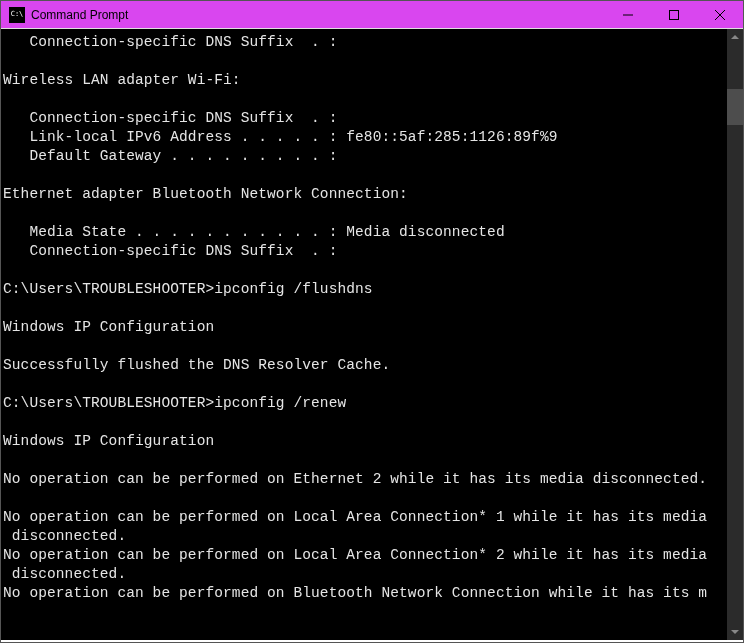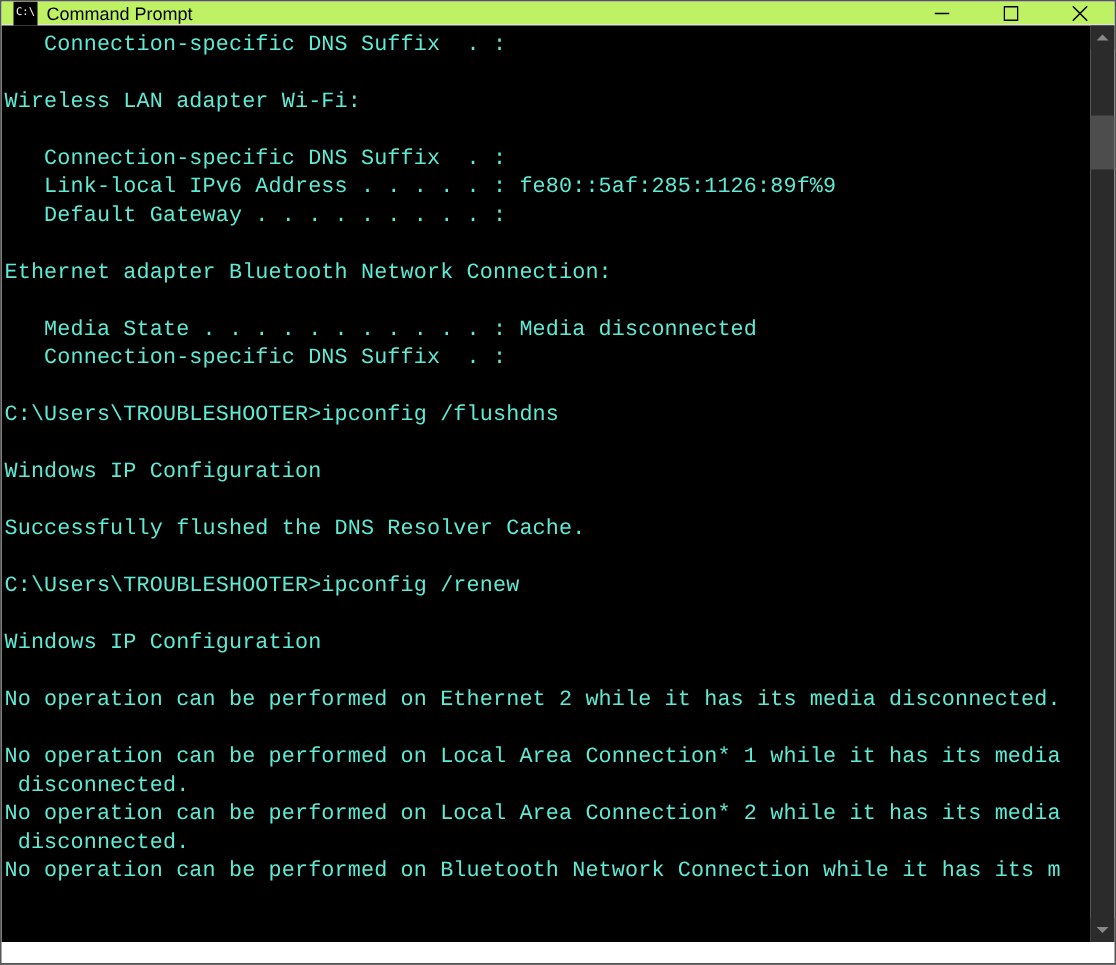--- a/index.html
+++ b/index.html
@@ -9,22 +9,22 @@
     }
     body {
       width: 744px;
       height: 643px;
       background: #fff;
       font-family: 'Segoe UI', Tahoma, sans-serif;
       overflow: hidden;
       border: 1px solid #555;
     }
     .titlebar {
-      height: 16px;
-      background: #bef264;
+      height: 28px;
+      background: #d946ef;
       display: flex;
       align-items: center;
       border-bottom: 1px solid #e0e0e0;
     }
     .titlebar-icon {
       width: 16px;
       height: 16px;
       margin-left: 8px;
       margin-right: 6px;
       background: #000;
@@ -61,21 +61,21 @@
       width: 10px;
       height: 10px;
     }
     .terminal-area {
       position: relative;
       height: calc(100% - 30px);
       display: flex;
     }
     .terminal {
       background: #000;
-      color: #5eead4;
+      color: #e5e5e5;
       font-family: Consolas, 'Courier New', monospace;
       font-size: 14.5px;
       line-height: 19px;
       padding: 4px 0 0 2px;
       white-space: pre;
       overflow: hidden;
       flex: 1;
       letter-spacing: 0.1px;
     }
     .scrollbar {

